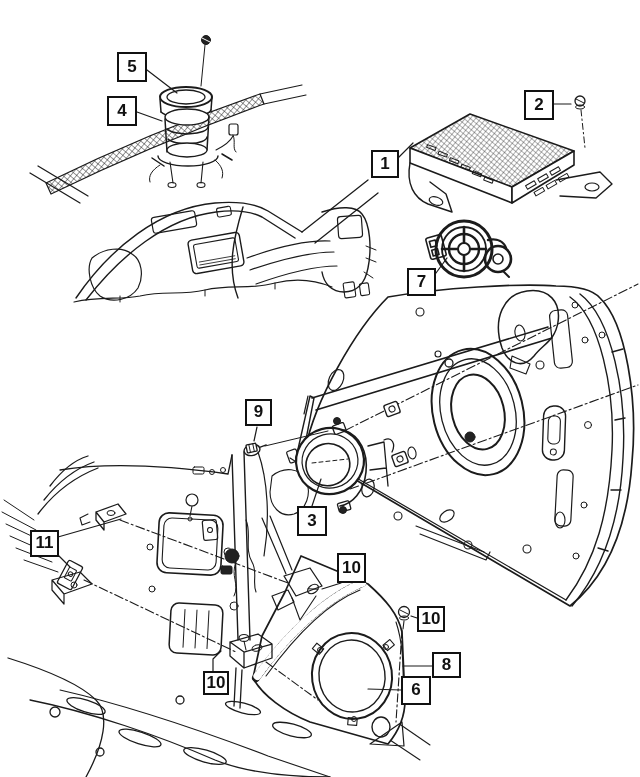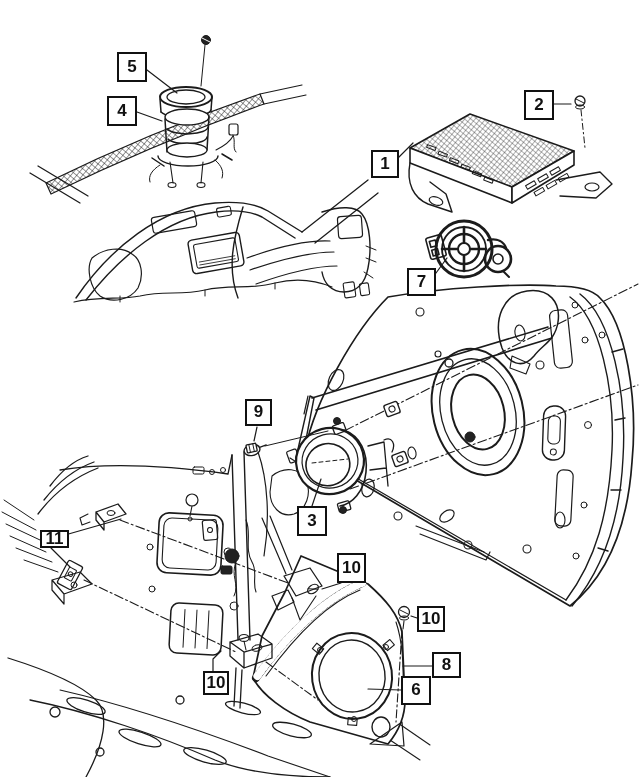--- a/index.html
+++ b/index.html
@@ -371,21 +371,21 @@
     </div>
 <div class="callout" style="left:407px;top:268px;width:29px;height:28px">
       <span>7</span>
     </div>
 <div class="callout" style="left:245px;top:399px;width:27px;height:27px">
       <span>9</span>
     </div>
 <div class="callout" style="left:297px;top:506px;width:30px;height:30px">
       <span>3</span>
     </div>
-<div class="callout" style="left:40px;top:530px;width:29px;height:18px">
+<div class="callout" style="left:30px;top:530px;width:29px;height:27px">
       <span>11</span>
     </div>
 <div class="callout" style="left:337px;top:553px;width:29px;height:30px">
       <span>10</span>
     </div>
 <div class="callout" style="left:417px;top:606px;width:28px;height:26px">
       <span>10</span>
     </div>
 <div class="callout" style="left:432px;top:652px;width:29px;height:26px">
       <span>8</span>

